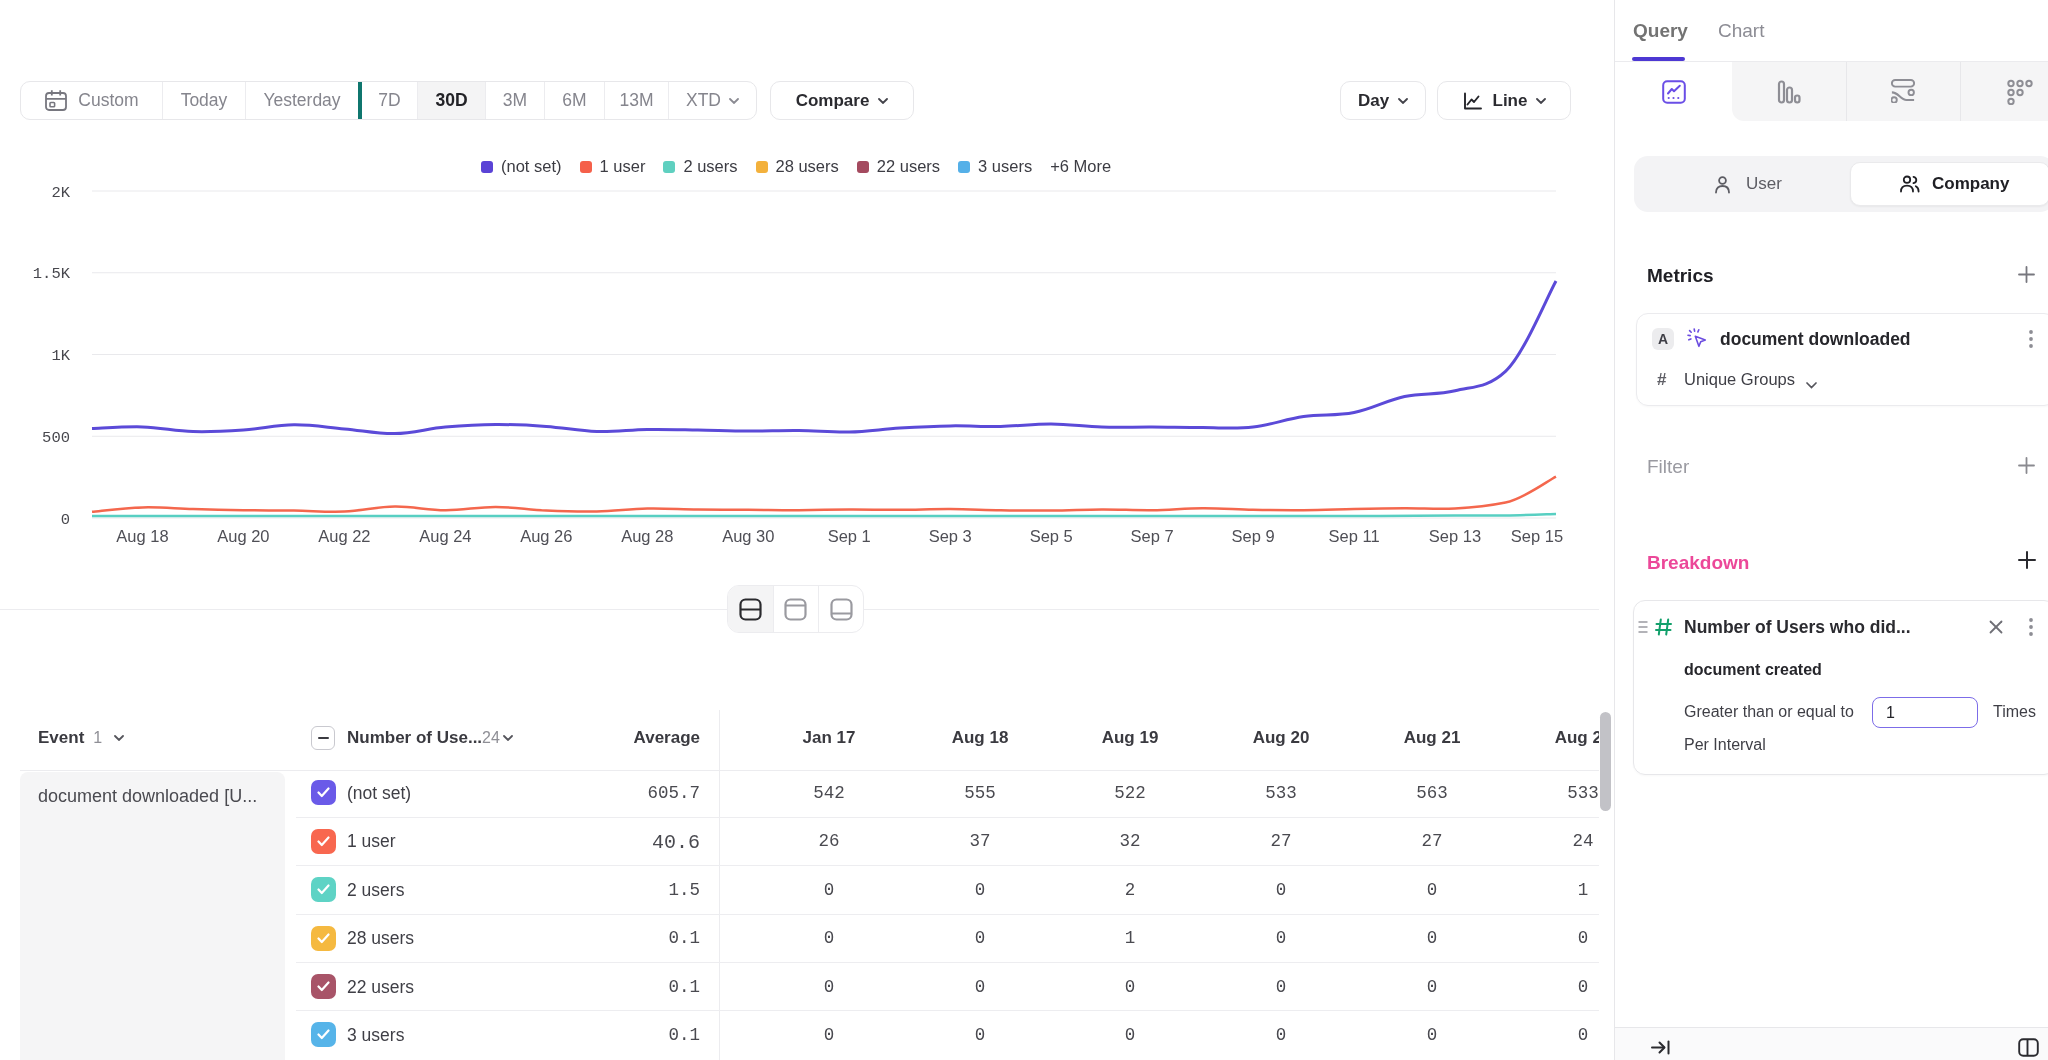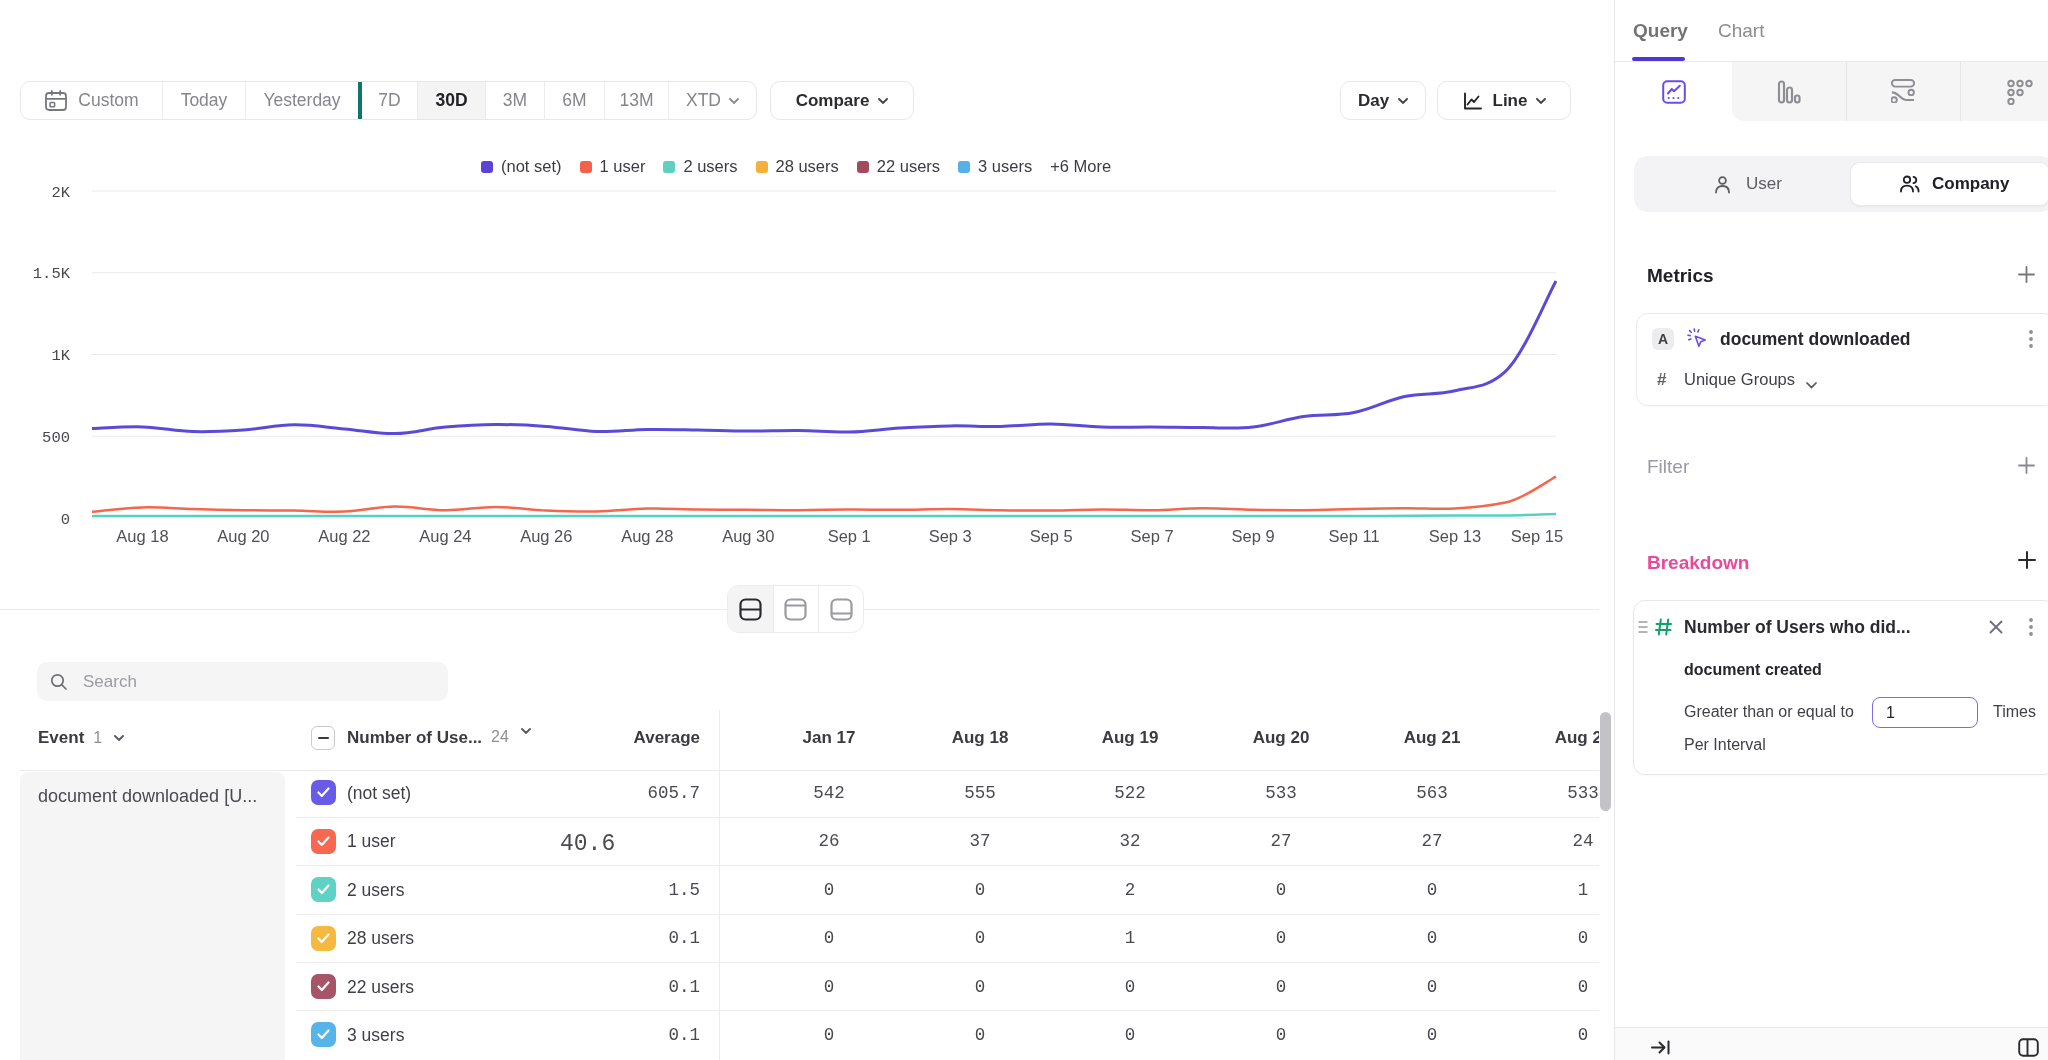--- a/index.html
+++ b/index.html
@@ -122,39 +122,32 @@
           </svg>
     </div>
     <div style="flex:1;display:flex;align-items:center;justify-content:center;">
       <svg width="23" height="23" viewBox="0 0 23 23" fill="none" stroke="#9a9aa0" stroke-width="2.2">
             <rect x="1.5" y="1.5" width="20" height="20" rx="5"></rect>
             <line x1="1.5" y1="15.5" x2="21.5" y2="15.5"></line>
           </svg>
     </div>
   </div>
 
-  <div class="abs" style="left:37px;top:662px;width:411px;height:39px;background:#f5f5f6;border-radius:10px;display:flex;align-items:center;padding-left:12px;gap:14px;">
-    <svg width="20" height="20" viewBox="0 0 20 20" fill="none" stroke="#6e6e75" stroke-width="1.7" stroke-linecap="round">
-          <circle cx="8.5" cy="8.5" r="5.7"></circle>
-          <line x1="12.9" y1="12.9" x2="17" y2="17"></line>
-        </svg>
-    <span style="color:#9b9ba1;font-size:17px;">Search</span>
-  </div>
 
   <div class="abs" style="left:38px;top:728px;height:20px;display:flex;align-items:center;gap:9px;">
     <span style="font-size:17px;font-weight:600;color:#3a3a40;">Event</span>
     <span style="font-size:16px;color:#8f8f96;">1</span>
     <svg class="chev" style="margin-left:3px;" viewBox="0 0 10 6" fill="none" stroke="#55555c" stroke-width="1.8" stroke-linecap="round">
           <path d="M1 1 L5 5 L9 1"></path>
         </svg>
   </div>
   <div class="abs" style="left:311px;top:726px;width:24px;height:24px;border:1.5px solid #c9c9cf;border-radius:6px;background:#fff;display:flex;align-items:center;justify-content:center;">
     <div style="width:11px;height:2px;background:#3a3a40;border-radius:1px;"></div>
   </div>
-  <div class="abs" style="left:347px;top:728px;height:20px;display:flex;align-items:flex-start;gap:9px;">
+  <div class="abs" style="left:347px;top:728px;height:20px;display:flex;align-items:center;">
     <span style="font-size:17px;font-weight:600;color:#3a3a40;">Number of Use...</span>
     <span style="font-size:16px;color:#8f8f96;">24</span>
     <svg class="chev" style="margin-left:3px;" viewBox="0 0 10 6" fill="none" stroke="#55555c" stroke-width="1.8" stroke-linecap="round">
           <path d="M1 1 L5 5 L9 1"></path>
         </svg>
   </div>
   <div class="abs" style="left:560px;top:728px;width:140px;text-align:right;font-size:17px;font-weight:600;color:#3a3a40;">Average</div>
   <div class="abs" style="left:754px;top:728px;width:150px;text-align:center;font-size:17px;font-weight:600;color:#3a3a40;">Jan 17</div>
   <div class="abs" style="left:905px;top:728px;width:150px;text-align:center;font-size:17px;font-weight:600;color:#3a3a40;">Aug 18</div>
   <div class="abs" style="left:1055px;top:728px;width:150px;text-align:center;font-size:17px;font-weight:600;color:#3a3a40;">Aug 19</div>
@@ -182,21 +175,21 @@
   <div class="abs mono" style="left:1206px;top:783px;width:150px;text-align:center;font-size:17.5px;color:#4a4a50;">533</div>
   <div class="abs mono" style="left:1357px;top:783px;width:150px;text-align:center;font-size:17.5px;color:#4a4a50;">563</div>
   <div class="abs mono" style="left:1508px;top:783px;width:150px;text-align:center;font-size:17.5px;color:#4a4a50;">533</div>
   <div class="abs" style="left:296px;top:865px;width:1303px;height:1px;background:#ededf0;"></div>
   <div class="abs" style="left:311px;top:829px;width:25px;height:25px;background:#f8674f;border-radius:7px;display:flex;align-items:center;justify-content:center;">
     <svg width="13" height="11" viewBox="0 0 13 11" fill="none" stroke="#fff" stroke-width="2.2" stroke-linecap="round" stroke-linejoin="round">
           <path d="M1.5 5.5 L4.8 9 L11.5 1.5"></path>
         </svg>
   </div>
   <div class="abs" style="left:347px;top:831px;font-size:17.5px;color:#3f3f46;">1 user</div>
-  <div class="abs mono" style="left:560px;top:831px;width:140px;font-size:23px;color:#4a4a50;">40.6</div>
+  <div class="abs mono" style="left:560px;top:831px;width:140px;text-align:right;font-size:20px;color:#4a4a50;">40.6</div>
   <div class="abs mono" style="left:754px;top:831px;width:150px;text-align:center;font-size:17.5px;color:#4a4a50;">26</div>
   <div class="abs mono" style="left:905px;top:831px;width:150px;text-align:center;font-size:17.5px;color:#4a4a50;">37</div>
   <div class="abs mono" style="left:1055px;top:831px;width:150px;text-align:center;font-size:17.5px;color:#4a4a50;">32</div>
   <div class="abs mono" style="left:1206px;top:831px;width:150px;text-align:center;font-size:17.5px;color:#4a4a50;">27</div>
   <div class="abs mono" style="left:1357px;top:831px;width:150px;text-align:center;font-size:17.5px;color:#4a4a50;">27</div>
   <div class="abs mono" style="left:1508px;top:831px;width:150px;text-align:center;font-size:17.5px;color:#4a4a50;">24</div>
   <div class="abs" style="left:296px;top:914px;width:1303px;height:1px;background:#ededf0;"></div>
   <div class="abs" style="left:311px;top:877px;width:25px;height:25px;background:#5ed3c5;border-radius:7px;display:flex;align-items:center;justify-content:center;">
     <svg width="13" height="11" viewBox="0 0 13 11" fill="none" stroke="#fff" stroke-width="2.2" stroke-linecap="round" stroke-linejoin="round">
           <path d="M1.5 5.5 L4.8 9 L11.5 1.5"></path>

